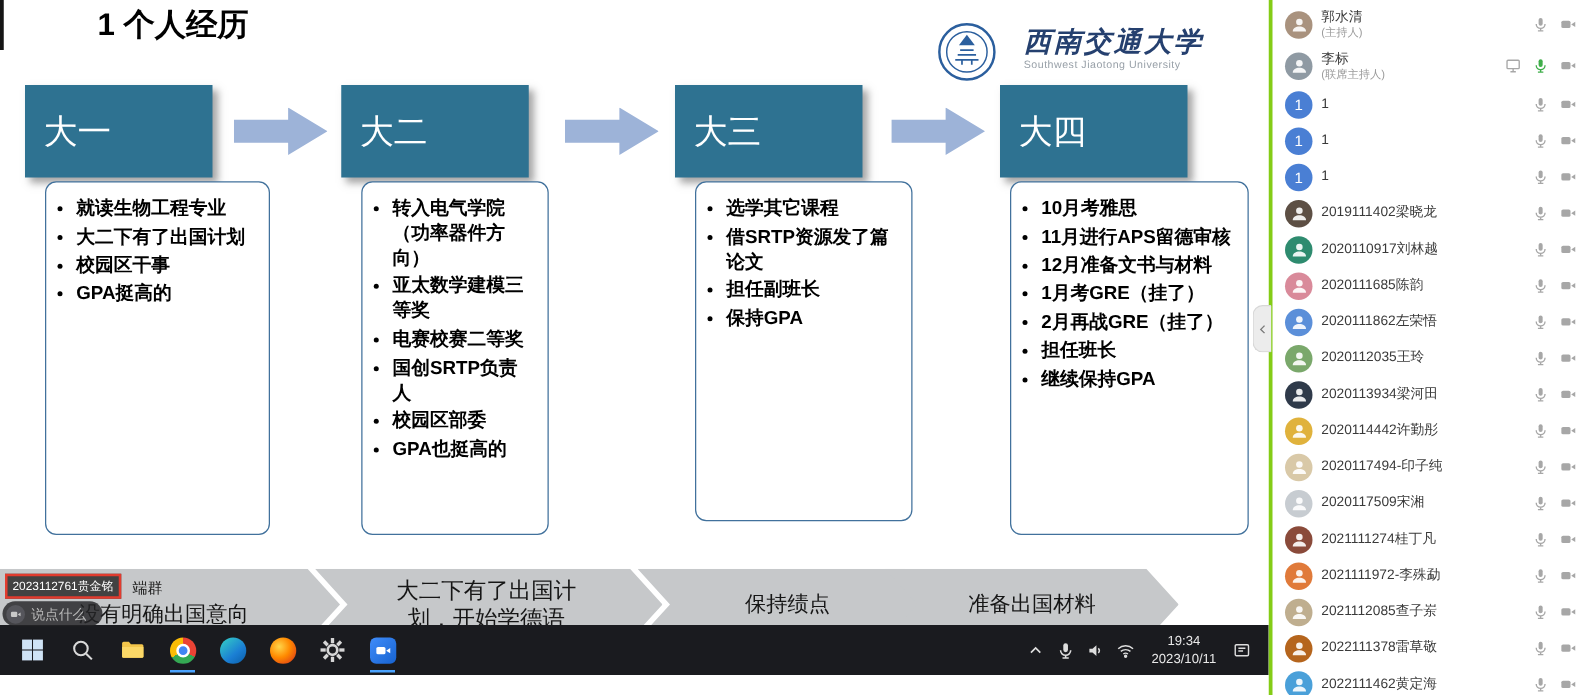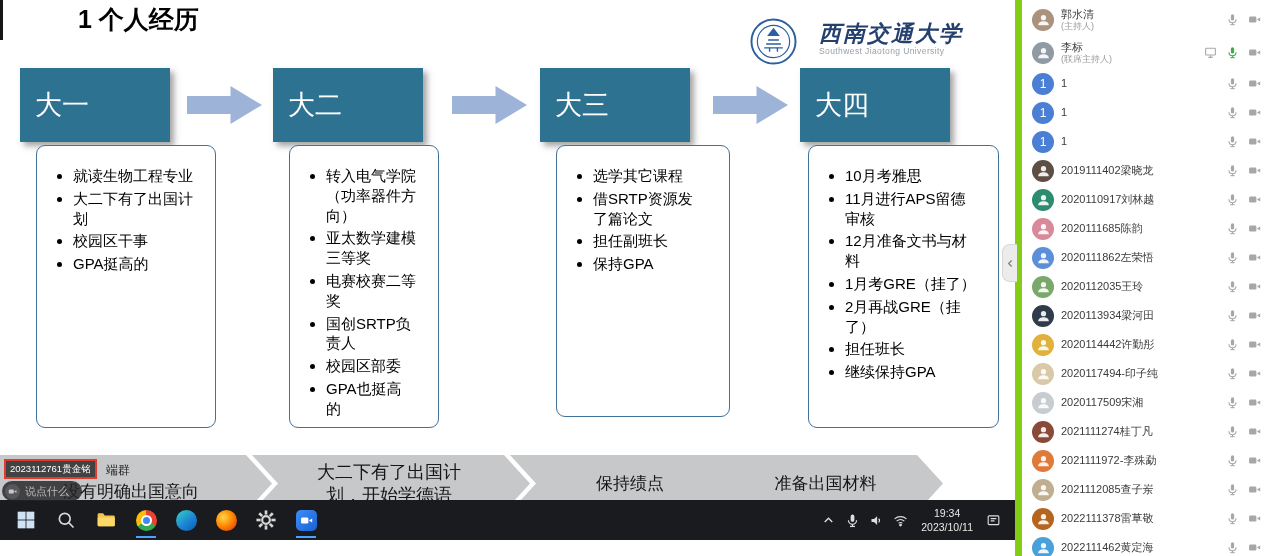--- a/index.html
+++ b/index.html
@@ -22,21 +22,21 @@
   #col1{left:20px}#col2{left:273px}#col3{left:540px}#col4{left:800px}
   .tab{width:150px;height:74px;background:#2e7291;color:#fff;font-size:27px;
     display:flex;align-items:center;padding-left:15px;box-sizing:border-box;
     box-shadow:4px 4px 6px rgba(90,90,90,.55);}
   .box{margin-left:16px;margin-top:3px;background:#fff;border:1.5px solid #41719c;
     border-radius:9px;box-sizing:border-box;padding:8px 10px 8px 4px;}
   #col1 .box{width:180px;height:283px;}
   #col2 .box{width:150px;height:283px;}
   #col3 .box{width:174px;height:272px;}
   #col4 .box{width:191px;height:283px;margin-left:8px;}
-  .box ul{margin:12px;padding-left:20px;list-style:disc;}
+  .box ul{margin:0;padding-left:20px;list-style:disc;font-weight:bold;}
   .box li{font-size:15px;line-height:1.32;margin:3px 0;color:#000;}
 
   .h-arrow{position:absolute;top:86px;width:75px;height:38px;background:#9db3d8;
     clip-path:polygon(0 26%,58% 26%,58% 0,100% 50%,58% 100%,58% 74%,0 74%);}
   #arr1{left:187px}#arr2{left:452px}#arr3{left:713px}
 
   
   #timeline{position:absolute;left:0;top:455px;width:965px;height:57px;}
   .chev{position:absolute;top:0;height:57px;background:#c6c8ca;display:flex;align-items:center;
     justify-content:center;text-align:center;font-size:17px;color:#161616;box-sizing:border-box;line-height:1.25;}
@@ -77,21 +77,21 @@
   .meet-sq{width:21px;height:21px;border-radius:5px;display:flex;align-items:center;justify-content:center;
     background:linear-gradient(135deg,#3f8cfa,#1763d0);}
   .meet-sq svg{width:13px;height:13px;}
   #tray{margin-left:auto;display:flex;align-items:center;gap:9px;padding-right:8px;}
   #tray svg{width:15px;height:15px;flex:none;}
   .clock{display:flex;flex-direction:column;align-items:center;color:#e8e8e8;
     font-size:10.5px;line-height:1.35;margin:0 4px;}
 
   
   #panel{position:absolute;left:1015px;top:0;width:255px;height:556px;background:#fff;
-    border-left:7px solid #84cc16;box-sizing:border-box;overflow:hidden;}
+    border-left:3px solid #84cc16;box-sizing:border-box;overflow:hidden;}
   #p-list{padding-top:3px;}
   .p-row{display:flex;align-items:center;height:29px;padding:0 9px 0 10px;}
   .p-row.tall{height:33px;}
   .p-avatar{width:22px;height:22px;border-radius:50%;flex:none;display:flex;align-items:center;
     justify-content:center;color:#fff;font-size:12px;overflow:hidden;}
   .p-avatar svg{width:15px;height:15px;}
   .p-text{margin-left:7px;flex:1;min-width:0;display:flex;flex-direction:column;justify-content:center;}
   .p-name{font-size:11px;color:#3a3a3a;white-space:nowrap;overflow:hidden;text-overflow:ellipsis;line-height:1.2;}
   .p-sub{font-size:9px;color:#9b9b9b;line-height:1.15;}
   .p-icons{display:flex;align-items:center;gap:9px;flex:none;margin-left:6px;}

